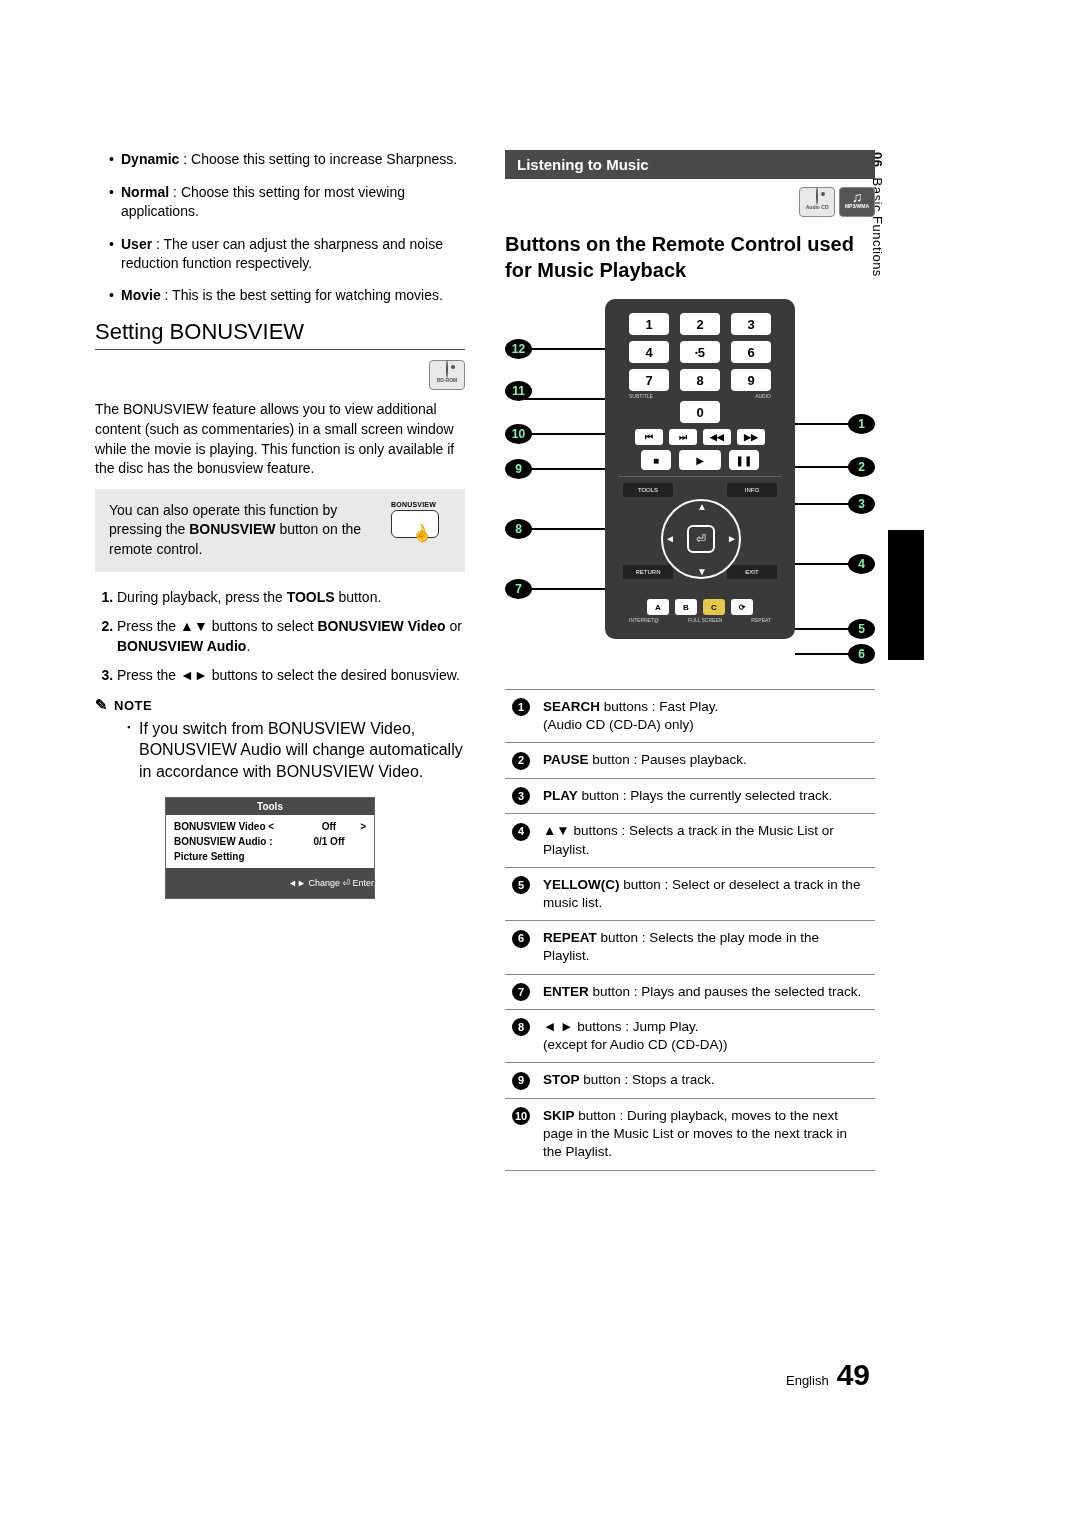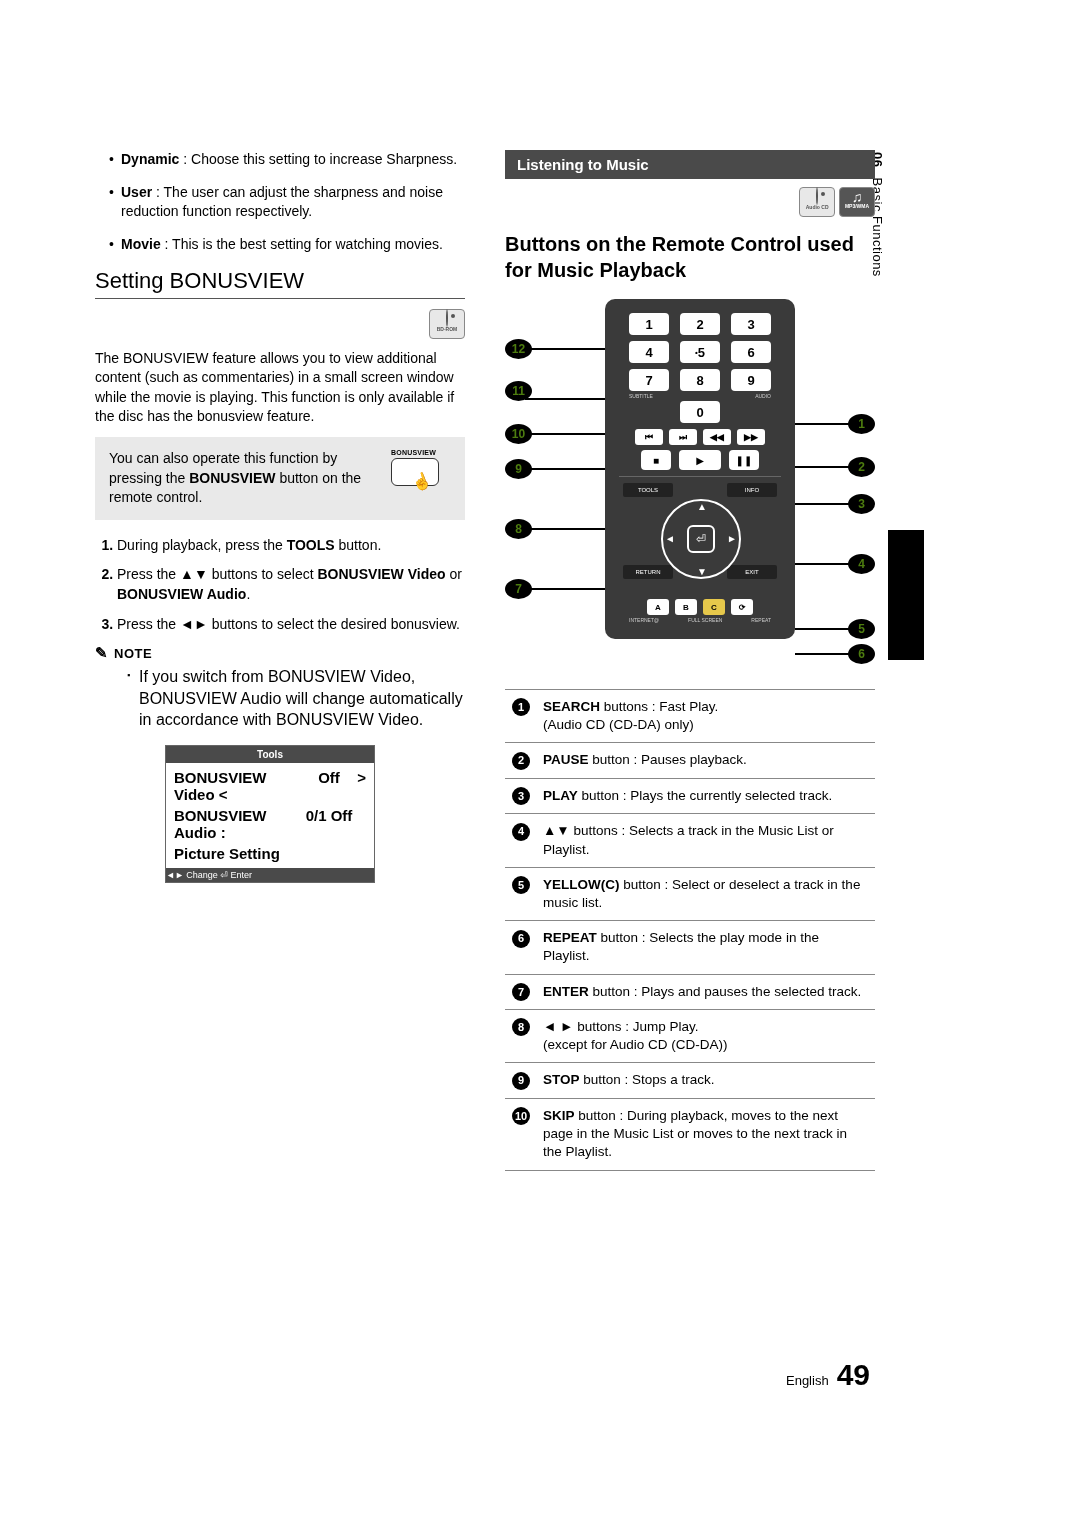--- a/index.html
+++ b/index.html
@@ -32,25 +32,25 @@
   ol.steps li { margin-bottom: 10px; line-height: 1.4; }
   ol.steps li::marker { font-weight: bold; }
   .note-head { font-weight: bold; letter-spacing: 0.5px; font-size: 13px;}
   .note-head::before { content: "✎"; margin-right: 6px; font-size:15px;}
   .sub-note { list-style: none; padding-left: 32px; margin-top: 4px; font-size:16px;}
   .sub-note li { position: relative; padding-left: 12px; line-height: 1.35; }
   .sub-note li::before { content: "▪"; position: absolute; left: 0; font-size: 9px; top: 3px; }
   .tools-panel { width: 210px; margin: 14px 0 0 70px; border: 1px solid #666; font-size:10px;}
   .tools-panel .th { background:#4a4a4a; color:#fff; text-align:center; padding:3px 0; font-weight:bold;}
   .tools-panel .body { padding:4px 0;}
-  .tools-panel .row { display:flex; padding:2px 8px; font-weight:bold; font-size:15px;justify-content:center;}
+  .tools-panel .row { display:flex; padding:2px 8px; font-weight:bold; font-size:10px;justify-content:center;}
   .tools-panel .row .k { flex:1;}
   .tools-panel .row .v { width:50px; text-align:center;}
   .tools-panel .row .arr { width:12px; text-align:right; font-weight:bold;}
-  .tools-panel .ft { background:#4a4a4a; color:#fff; text-align:left; padding:2px 0; font-size:9px;}
+  .tools-panel .ft { background:#4a4a4a; color:#fff; text-align:right; padding:10px 0; font-size:9px;}
   
   .section-banner { background:#4a4a4a; color:#fff; font-weight:bold; padding:6px 12px; font-size:15px; margin-bottom:8px;}
   .h2 { font-size:20px; font-weight:bold; line-height:1.3; margin:14px 0 16px;}
   
   .remote-wrap { position:relative; height:380px; margin-bottom:10px;}
   .remote { position:absolute; left:100px; top:0; width:190px; background:#3a3a3a; border-radius:10px; padding:14px 24px 16px; }
   .key-row { display:flex; justify-content:space-between; margin-bottom:6px; }
   .num-key { width:40px; height:22px; background:#fff; color:#000; font-weight:bold; border-radius:4px; display:flex; align-items:center; justify-content:center; font-size:13px;}
   .row-labels { display:flex; justify-content:space-between; font-size:5px; color:#ccc; margin:-4px 0 2px;}
   .sm-row .num-key { width:28px; height:16px; font-size:9px; border-radius:3px;}
@@ -64,21 +64,21 @@
   .dpad-label-br { position:absolute; right:-6px; bottom:16px; width:50px; height:14px; background:#222; color:#fff; font-size:6px; text-align:center; border-radius:2px; line-height:14px;}
   .dpad { position:absolute; left:32px; top:14px; width:80px; height:80px;}
   .dpad .ring { position:absolute; inset:0; border:2px solid #fff; border-radius:50%;}
   .dpad .center { position:absolute; left:26px; top:26px; width:28px; height:28px; border:2px solid #fff; border-radius:6px; display:flex; align-items:center; justify-content:center; color:#fff; font-size:12px;}
   .dpad .arrw { position:absolute; color:#fff; font-size:10px;}
   .color-row { display:flex; justify-content:center; gap:6px; margin-top:4px;}
   .ckey { width:22px; height:16px; border-radius:3px; background:#fff; font-size:8px; display:flex; align-items:center; justify-content:center; font-weight:bold;}
   .ckey.y { background:#e6c84b;}
   .bottom-labels { display:flex; justify-content:space-between; font-size:5px; color:#ccc; margin-top:2px;}
   
-  .callout { position:absolute; width:27px; height:20px; border-radius:50%; background:#000; color:#4d7c0f; font-weight:bold; font-size:12px; display:flex; align-items:center; justify-content:center;}
+  .callout { position:absolute; width:27px; height:20px; border-radius:50%; background:#000; color:#86efac; font-weight:bold; font-size:12px; display:flex; align-items:center; justify-content:center;}
   .lead { position:absolute; height:1.5px; background:#000;}
   
   .fn-table { width:100%; border-collapse:collapse; font-size:13.5px;}
   .fn-table td { border-top:1px solid #888; border-bottom:1px solid #888; padding:8px 6px; vertical-align:top; line-height:1.35;}
   .fn-table td.num { width:32px; text-align:center;}
   .num-circle { display:inline-flex; width:18px; height:18px; border-radius:50%; background:#000; color:#fff; font-size:11px; font-weight:bold; align-items:center; justify-content:center;}
   
   .side-tab { position:absolute; right:195px; top:152px; writing-mode:vertical-rl; font-size:13px; letter-spacing:0.5px;}
   .side-tab b { font-weight:bold; margin-bottom:6px;}
   .black-bar { position:absolute; right:156px; top:530px; width:36px; height:130px; background:#000;}
@@ -97,20 +97,21 @@
     <b>06</b>
     <span>Basic Functions</span>
   </div>
   <div class="black-bar"></div>
 
   <div class="content">
 
     <div class="col">
       <ul class="bullet-list">
         <li><b>Dynamic</b><span> : Choose this setting to increase Sharpness.</span></li>
+        <li><b>Normal</b><span> : Choose this setting for most viewing applications.</span></li>
         <li><b>User</b><span> : The user can adjust the sharpness and noise reduction function respectively.</span></li>
         <li><b>Movie</b><span> : This is the best setting for watching movies.</span></li>
       </ul>
 
       <div class="h1">Setting BONUSVIEW</div>
       <hr class="hr">
       <div class="icon-row">
         <span class="disc-icon">
           <span class="circ"></span><span class="lbl">BD-ROM</span>
         </span>

